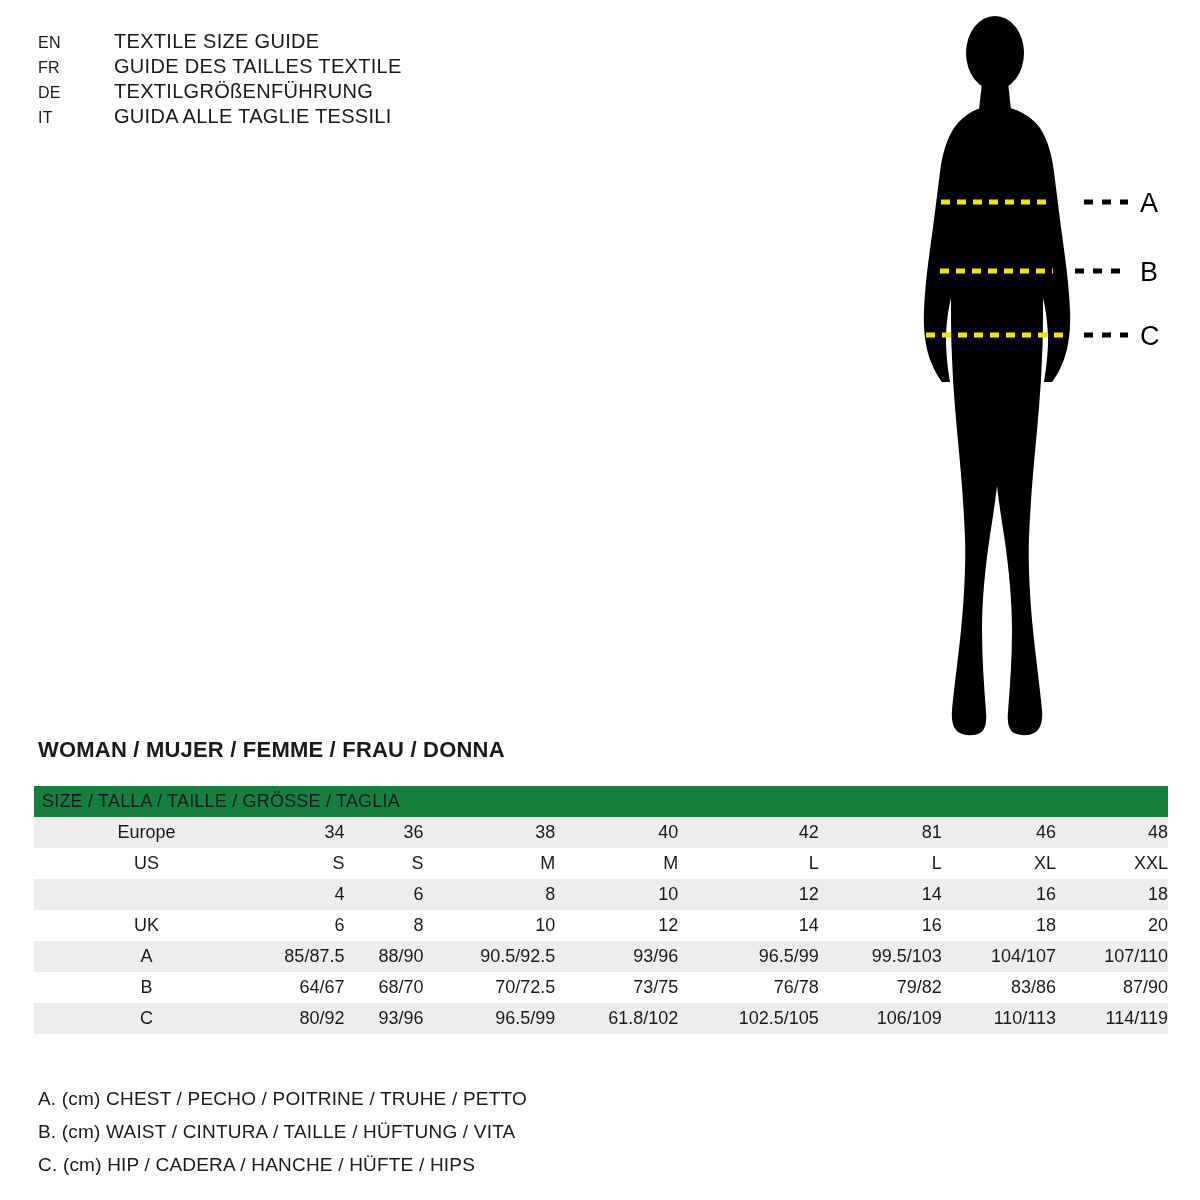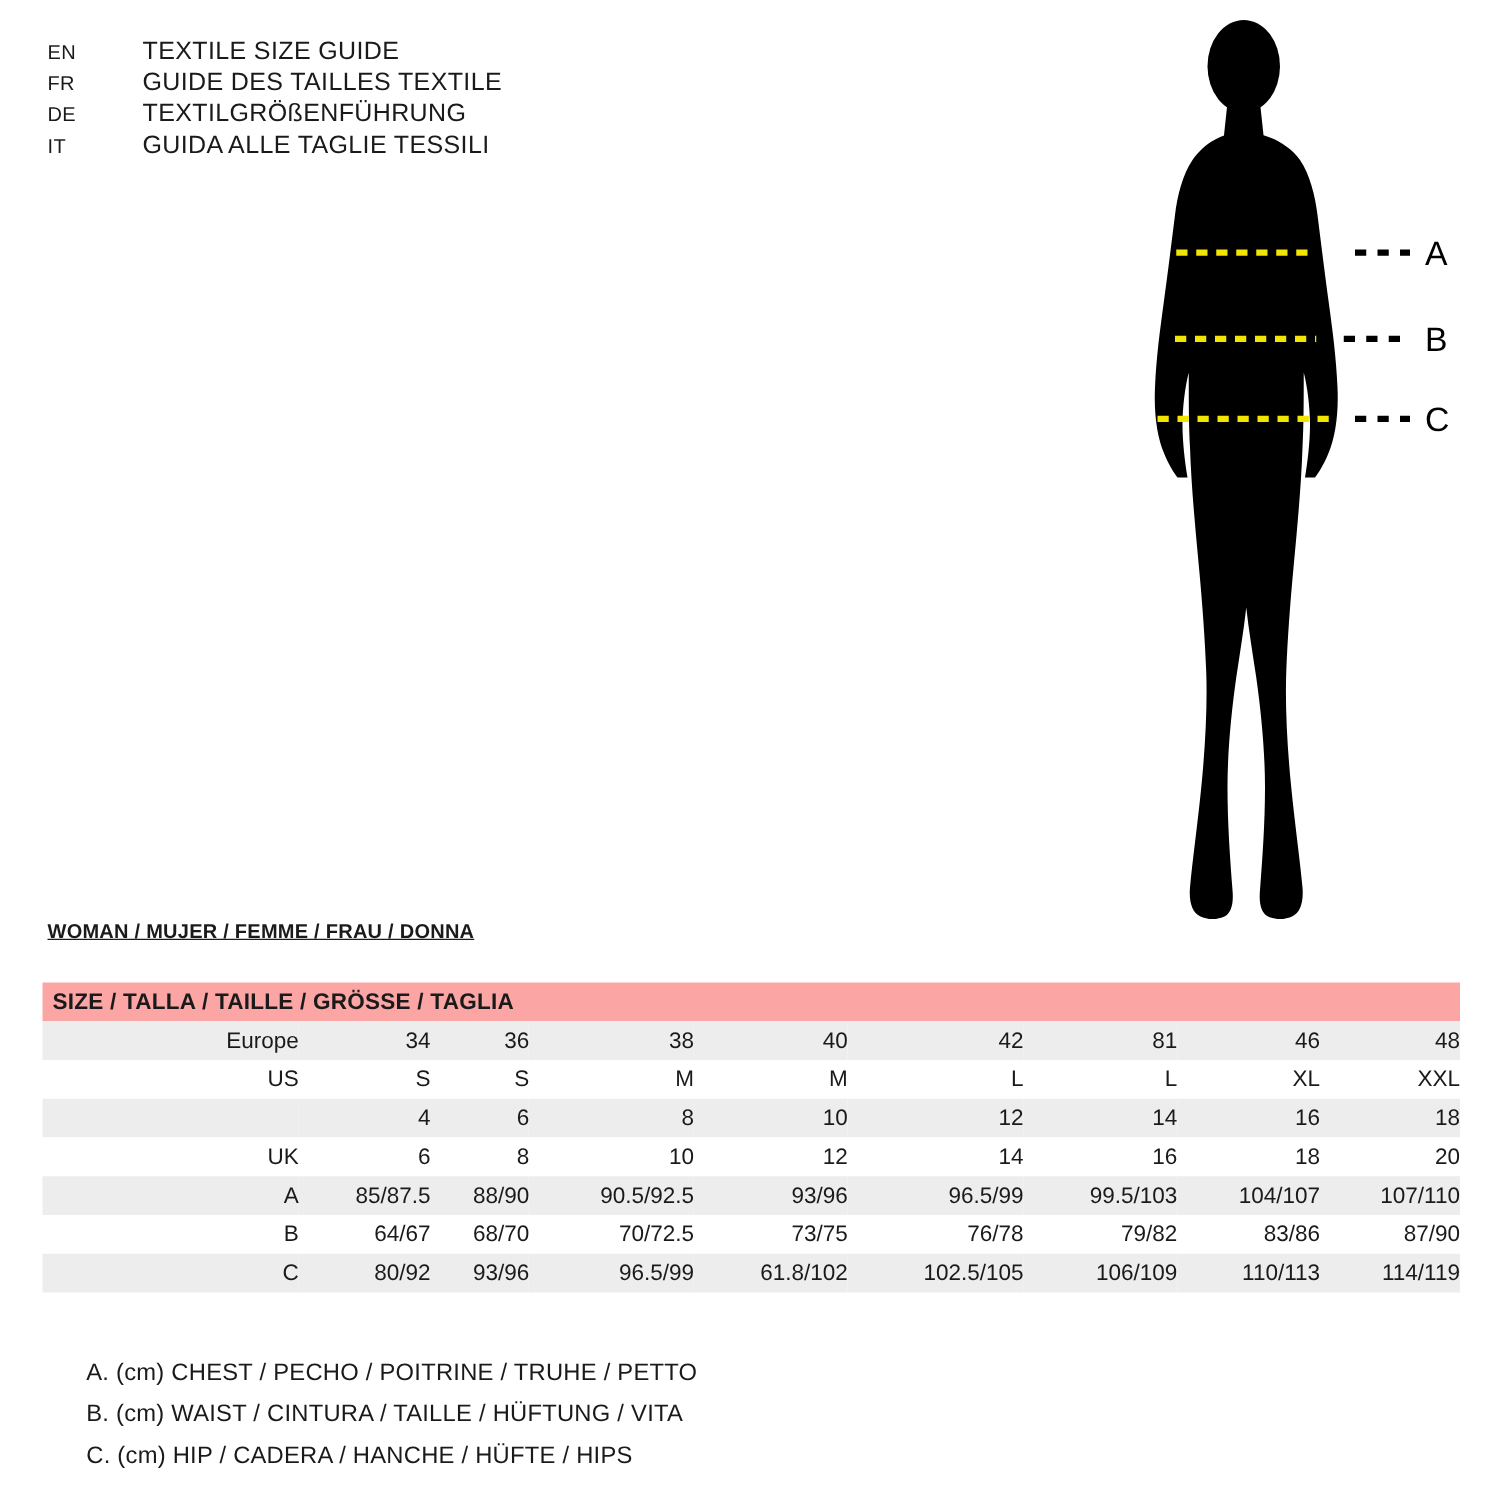--- a/index.html
+++ b/index.html
@@ -52,74 +52,72 @@
     position: absolute;
     left: 0;
     top: 0;
   }
 
   
   #woman-label {
     position: absolute;
     left: 38px;
     top: 737px;
-    font-size: 16px;
+    font-size: 22px;
     font-weight: bold;
     letter-spacing: 0.2px;
-    text-decoration: underline;
   }
 
   
   #size-table {
     position: absolute;
     left: 34px;
     top: 786px;
     width: 1134px;
     border-collapse: collapse;
     font-size: 18px;
   }
   #size-table th, #size-table td {
     padding: 0;
     height: 31px;
     line-height: 31px;
   }
   #size-table thead th {
-    background: #fca5a5;
+    background: #15803d;
     text-align: left;
-    font-weight: bold;
+    font-weight: normal;
     font-size: 18px;
     padding-left: 8px;
     letter-spacing: 0.2px;
   }
   #size-table tbody tr:nth-child(odd) td {
     background: #ededed;
   }
   #size-table tbody tr:nth-child(even) td {
     background: #ffffff;
   }
   #size-table td.rowlabel {
-    text-align: right;
+    text-align: center;
     padding-left: 20px;
     width: 185px;
   }
   #size-table td.val {
     text-align: right;
   }
 
   
   #legend {
     position: absolute;
     left: 38px;
     top: 1088px;
     font-size: 19px;
   }
   #legend div {
     margin-bottom: 11px;
     letter-spacing: 0.2px;
-    margin-left: 31px;
   }
 </style>
 </head>
 <body>
 
 <div id="title-block">
   <div class="title-row">
     <span class="title-lang">EN</span>
     <span class="title-text">TEXTILE SIZE GUIDE</span>
   </div>

